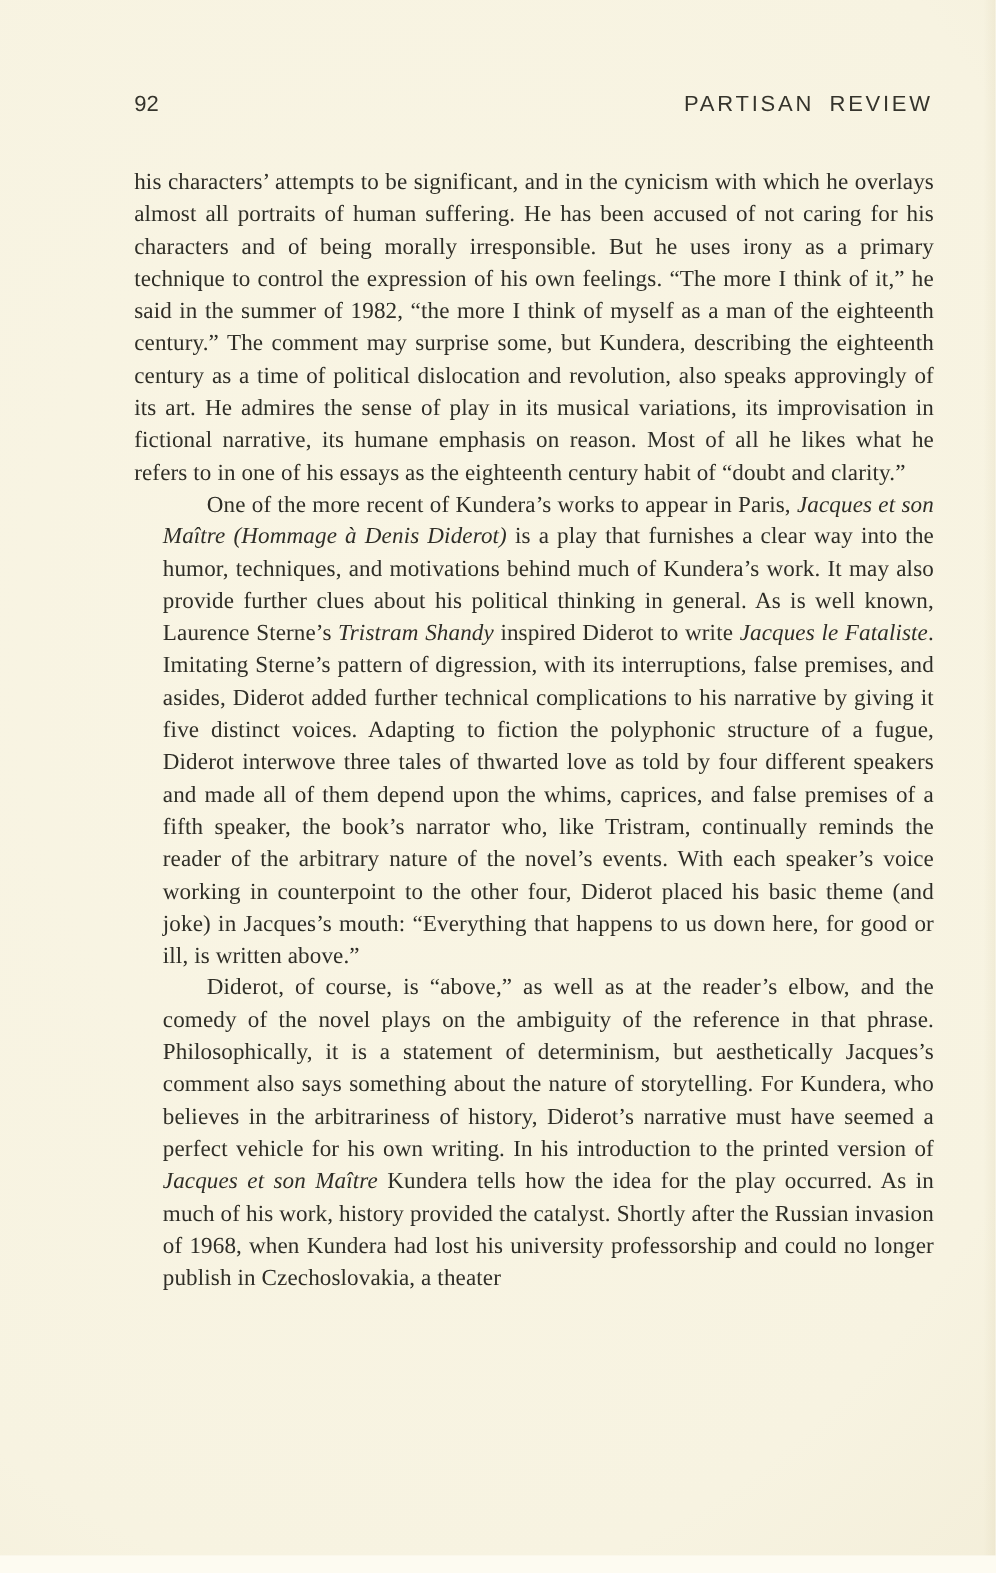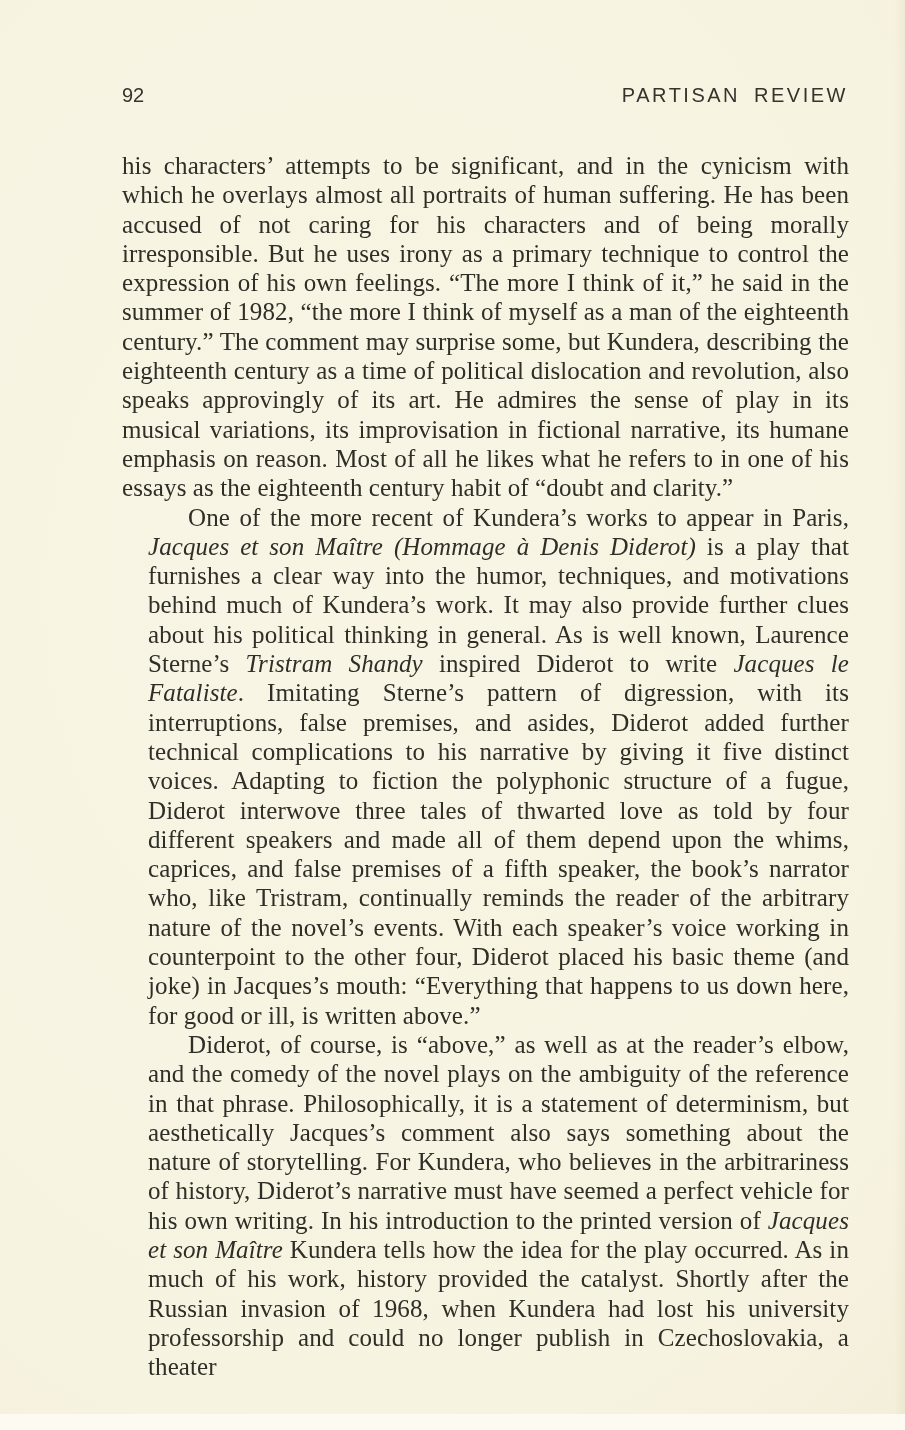--- a/index.html
+++ b/index.html
@@ -71,21 +71,21 @@
     letter-spacing: 2.5px;
     word-spacing: 6px;
     font-weight: 500;
     text-align: center;
   }
   .page-body {
     position: absolute;
     top: 151px;
     left: 122px;
     width: 727px;
-    font-size: 25px;
+    font-size: 21px;
     line-height: 29.3px;
     text-align: justify;
     letter-spacing: 0.1px;
   }
   .page-body p {
     margin: 0;
     padding: 0;
   }
   .page-body p.indent {
     text-indent: 40px;

